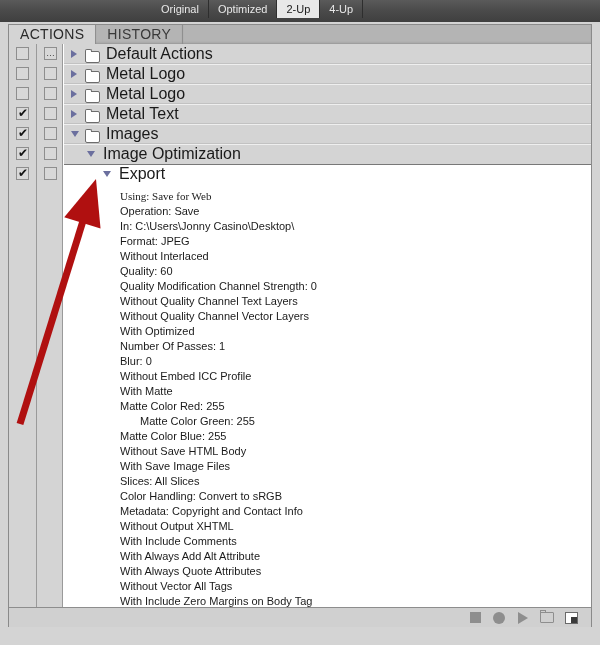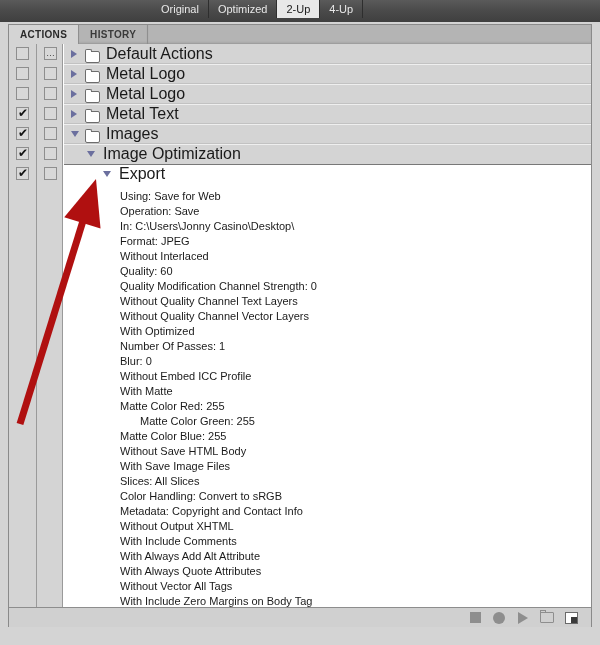--- a/index.html
+++ b/index.html
@@ -53,21 +53,21 @@
   .ptabs {
     position: absolute; left: 0; top: 0;
     width: 582px; height: 19px;
     background: #b8b8b8;
     display: flex; align-items: stretch;
     border-bottom: 1px solid #7e7e7e;
   }
   .ptab {
     padding: 0 11px;
     height: 19px; line-height: 19px;
-    font-size: 10px; font-weight: bold;
+    font-size: 14px; font-weight: normal;
     color: #3a3a3a;
     letter-spacing: .3px;
     background: #b4b4b4;
     border-right: 1px solid #8f8f8f;
     box-shadow: inset 0 -2px 3px -2px rgba(0,0,0,.35);
     cursor: default;
     white-space: nowrap;
   }
   .ptab.active {
     background: #d4d4d4;
@@ -349,21 +349,21 @@
             <div class="cb col1" style="top: 3px;">
               <span class="tick">✔</span>
             </div>
             <div class="cb col2" style="top: 3px;"></div>
             <div class="tri open" style="left: 94px; top: 7px;"></div>
             <div class="rowlabel" style="left: 110px;">Export</div>
           </div>
         </div>
 
       <div id="detail-lines">
-          <div class="detail" style="top: 145px;">Using: Save for Web</div>
+          <div class="detail" style="top: 145px; font-family: Liberation Serif, serif;">Using: Save for Web</div>
           <div class="detail" style="top: 160px;">Operation: Save</div>
           <div class="detail" style="top: 175px;">In: C:\Users\Jonny Casino\Desktop\</div>
           <div class="detail" style="top: 190px;">Format: JPEG</div>
           <div class="detail" style="top: 205px;">Without Interlaced</div>
           <div class="detail" style="top: 220px;">Quality: 60</div>
           <div class="detail" style="top: 235px;">Quality Modification Channel Strength: 0</div>
           <div class="detail" style="top: 250px;">Without Quality Channel Text Layers</div>
           <div class="detail" style="top: 265px;">Without Quality Channel Vector Layers</div>
           <div class="detail" style="top: 280px;">With Optimized</div>
           <div class="detail" style="top: 295px;">Number Of Passes: 1</div>

